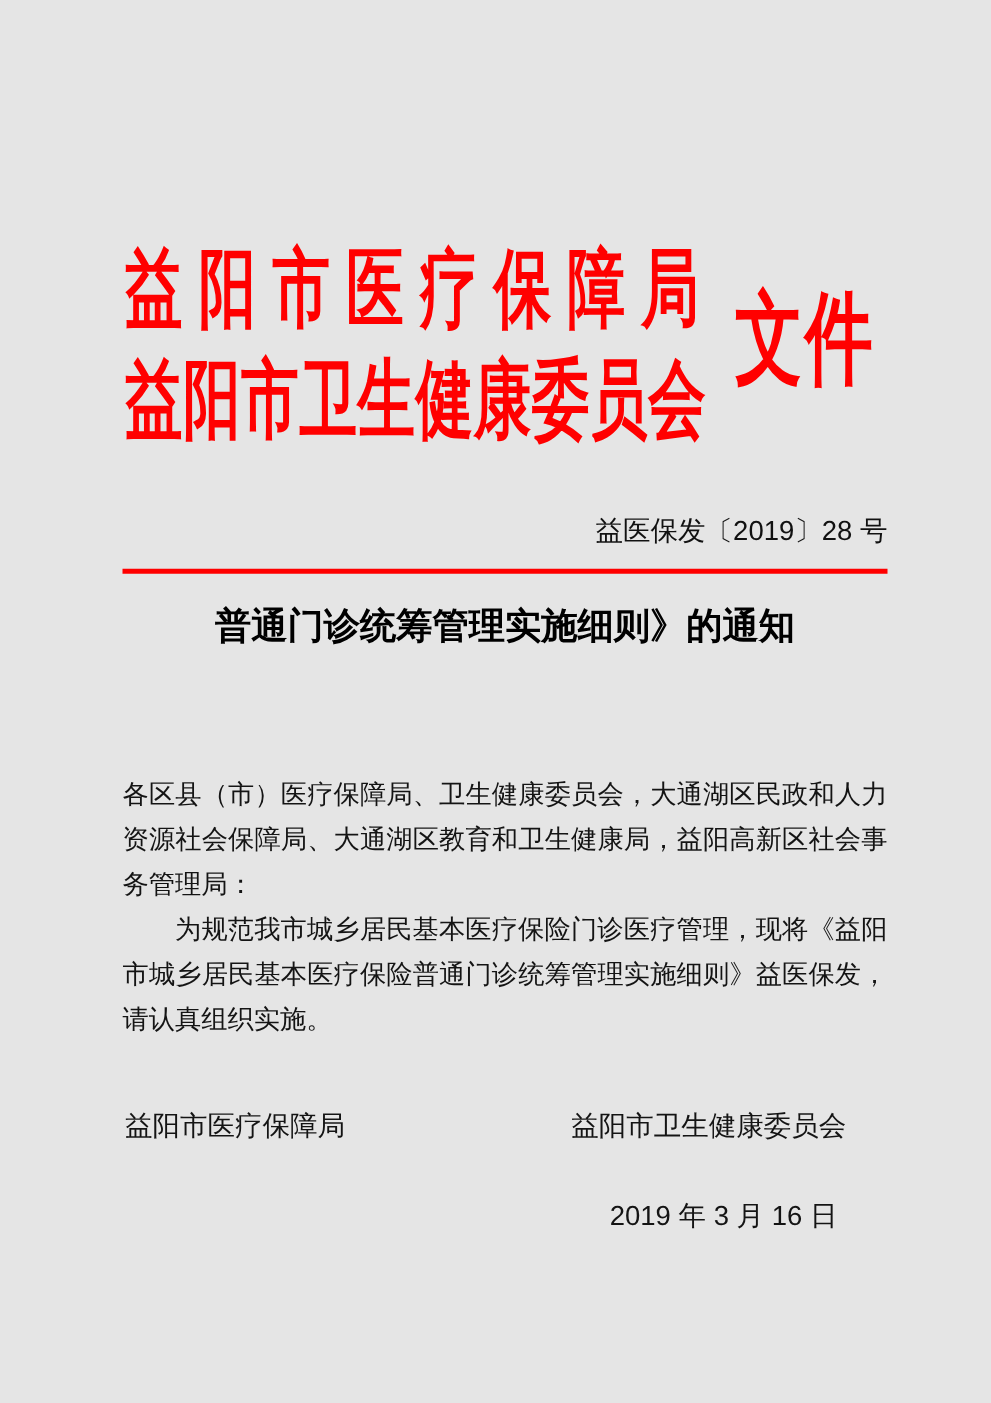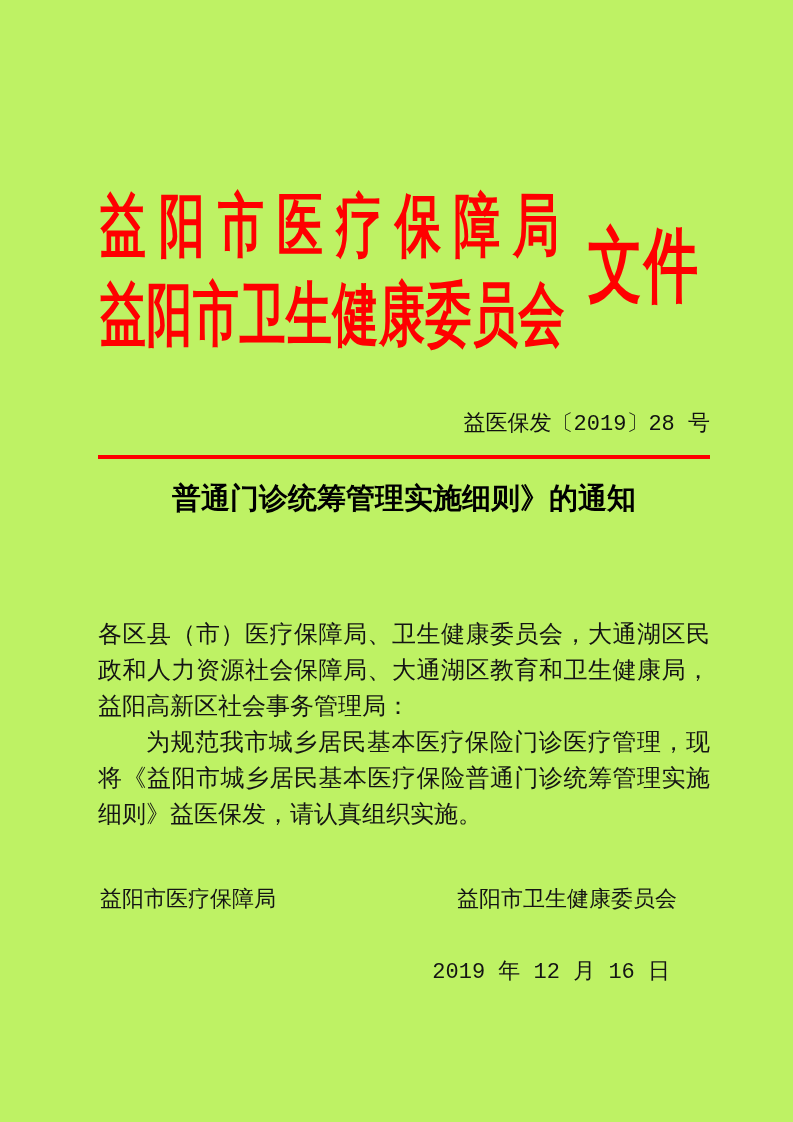--- a/index.html
+++ b/index.html
@@ -5,23 +5,23 @@
   html, body {
     margin: 0;
     padding: 0;
     background: #ffffff;
   }
   .page {
     position: relative;
     width: 793px;
     height: 1122px;
     margin: 0 auto;
-    background: #bef264;
+    background: #e5e5e5;
     overflow: hidden;
-    font-family: Liberation Mono, monospace;
+    font-family: Liberation Sans, sans-serif;
     color: #000000;
   }
 
   
   .agency-line {
     position: absolute;
     left: 100px;
     color: #ff0000;
     font-weight: bold;
     font-size: 46px;
@@ -84,21 +84,21 @@
     line-height: 38px;
     color: #000000;
   }
 
   
   .body-block {
     position: absolute;
     left: 98px;
     top: 618px;
     width: 612px;
-    font-size: 24px;
+    font-size: 21px;
     line-height: 36px;
     color: #141414;
     text-align: justify;
   }
   .body-block p {
     margin: 0;
   }
   .body-block p.indented {
     text-indent: 2em;
   }
@@ -153,15 +153,15 @@
   <div class="body-block">
     <p>各区县（市）医疗保障局、卫生健康委员会，大通湖区民政和人力资源社会保障局、大通湖区教育和卫生健康局，益阳高新区社会事务管理局：</p>
     <p class="indented">为规范我市城乡居民基本医疗保险门诊医疗管理，现将《益阳市城乡居民基本医疗保险普通门诊统筹管理实施细则》益医保发，请认真组织实施。</p>
   </div>
 
   <div class="sig-row">
     <span>益阳市医疗保障局</span>
     <span class="sig-right-wrap">益阳市卫生健康委员会</span>
   </div>
 
-  <div class="date-line">2019 年 12 月 16 日</div>
+  <div class="date-line">2019 年 3 月 16 日</div>
 
 </div>
 
 </body></html>

